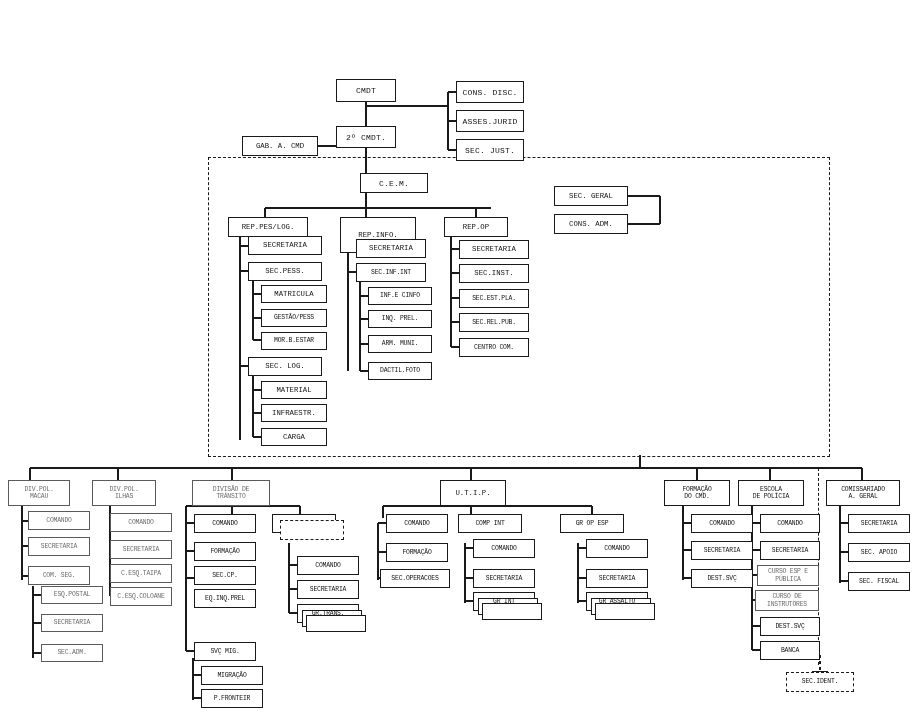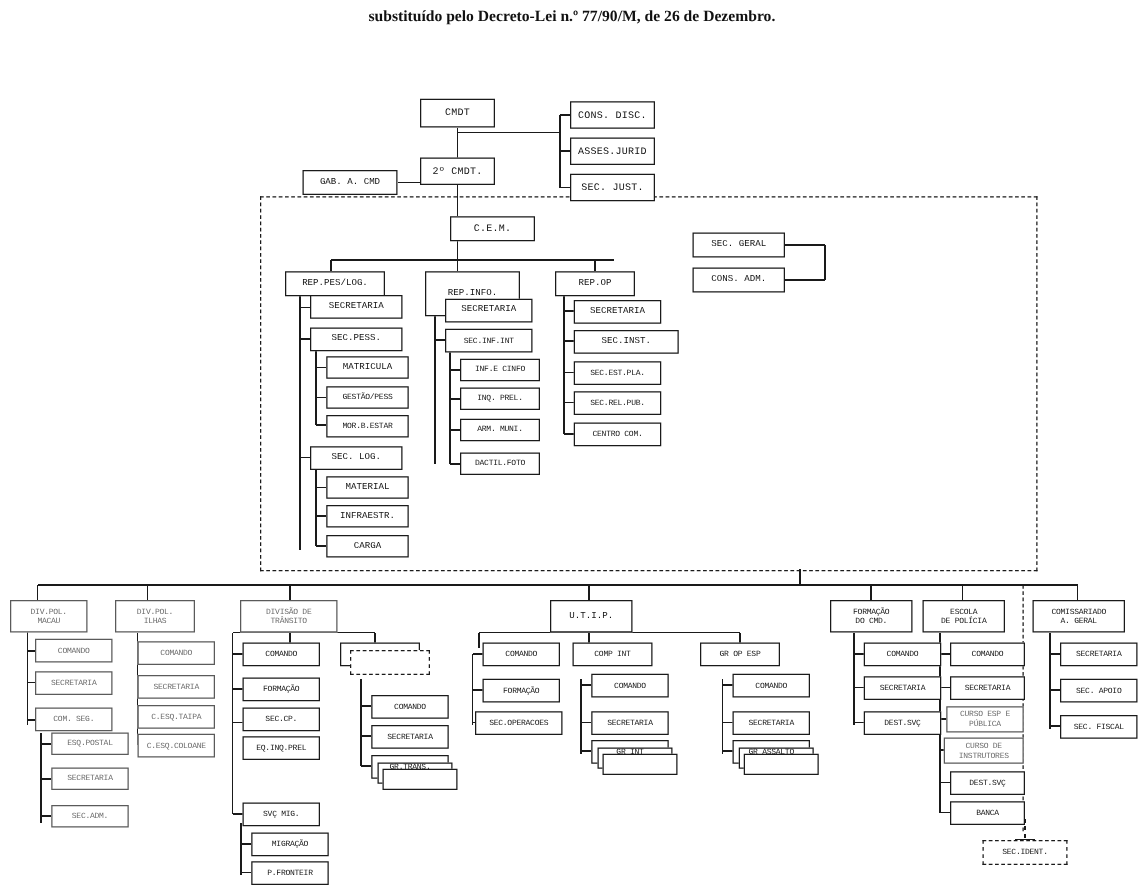--- a/index.html
+++ b/index.html
@@ -52,21 +52,20 @@
     background:transparent;z-index:1;
   }
   .vdash{
     position:absolute;border-left:1.5px dashed #1a1a1a;z-index:1;
   }
 </style>
 </head>
 <body>
 
 <div id="header">
-  <span class="l2">substituído pelo Decreto-Lei n.º 77/90/M, de 26 de Dezembro.</span>
 </div>
 
 <div id="chart">
 
   <svg id="svg-lines" viewBox="0 0 915 712">
     <g stroke="#1a1a1a" stroke-width="1.3" fill="none" shape-rendering="crispEdges">
 
       <path d="M366 102 L366 130"></path>
 
       <path d="M366 106 L448 106"></path>
@@ -238,21 +237,21 @@
   <div class="box sm" style="left:261px;top:428px;width:66px;height:18px;">CARGA</div>
 
   <div class="box sm" style="left:356px;top:239px;width:70px;height:19px;">SECRETARIA</div>
   <div class="box xs" style="left:356px;top:263px;width:70px;height:19px;">SEC.INF.INT</div>
   <div class="box xs" style="left:368px;top:287px;width:64px;height:18px;">INF.E CINFO</div>
   <div class="box xs" style="left:368px;top:310px;width:64px;height:18px;">INQ. PREL.</div>
   <div class="box xs" style="left:368px;top:335px;width:64px;height:18px;">ARM. MUNI.</div>
   <div class="box xs" style="left:368px;top:362px;width:64px;height:18px;">DACTIL.FOTO</div>
 
   <div class="box sm" style="left:459px;top:240px;width:70px;height:19px;">SECRETARIA</div>
-  <div class="box sm" style="left:459px;top:264px;width:84px;height:19px;">SEC.INST.</div>
+  <div class="box sm" style="left:459px;top:264px;width:70px;height:19px;">SEC.INST.</div>
   <div class="box xs" style="left:459px;top:289px;width:70px;height:19px;">SEC.EST.PLA.</div>
   <div class="box xs" style="left:459px;top:313px;width:70px;height:19px;">SEC.REL.PUB.</div>
   <div class="box xs" style="left:459px;top:338px;width:70px;height:19px;">CENTRO COM.</div>
 
   <div class="box xs faint" style="left:8px;top:480px;width:62px;height:26px;">DIV.POL.
 MACAU</div>
   <div class="box xs faint" style="left:28px;top:511px;width:62px;height:19px;">COMANDO</div>
   <div class="box xs faint" style="left:28px;top:537px;width:62px;height:19px;">SECRETARIA</div>
   <div class="box xs faint" style="left:28px;top:566px;width:62px;height:19px;">COM. SEG.</div>
   <div class="box xs faint" style="left:41px;top:586px;width:62px;height:18px;">ESQ.POSTAL</div>

